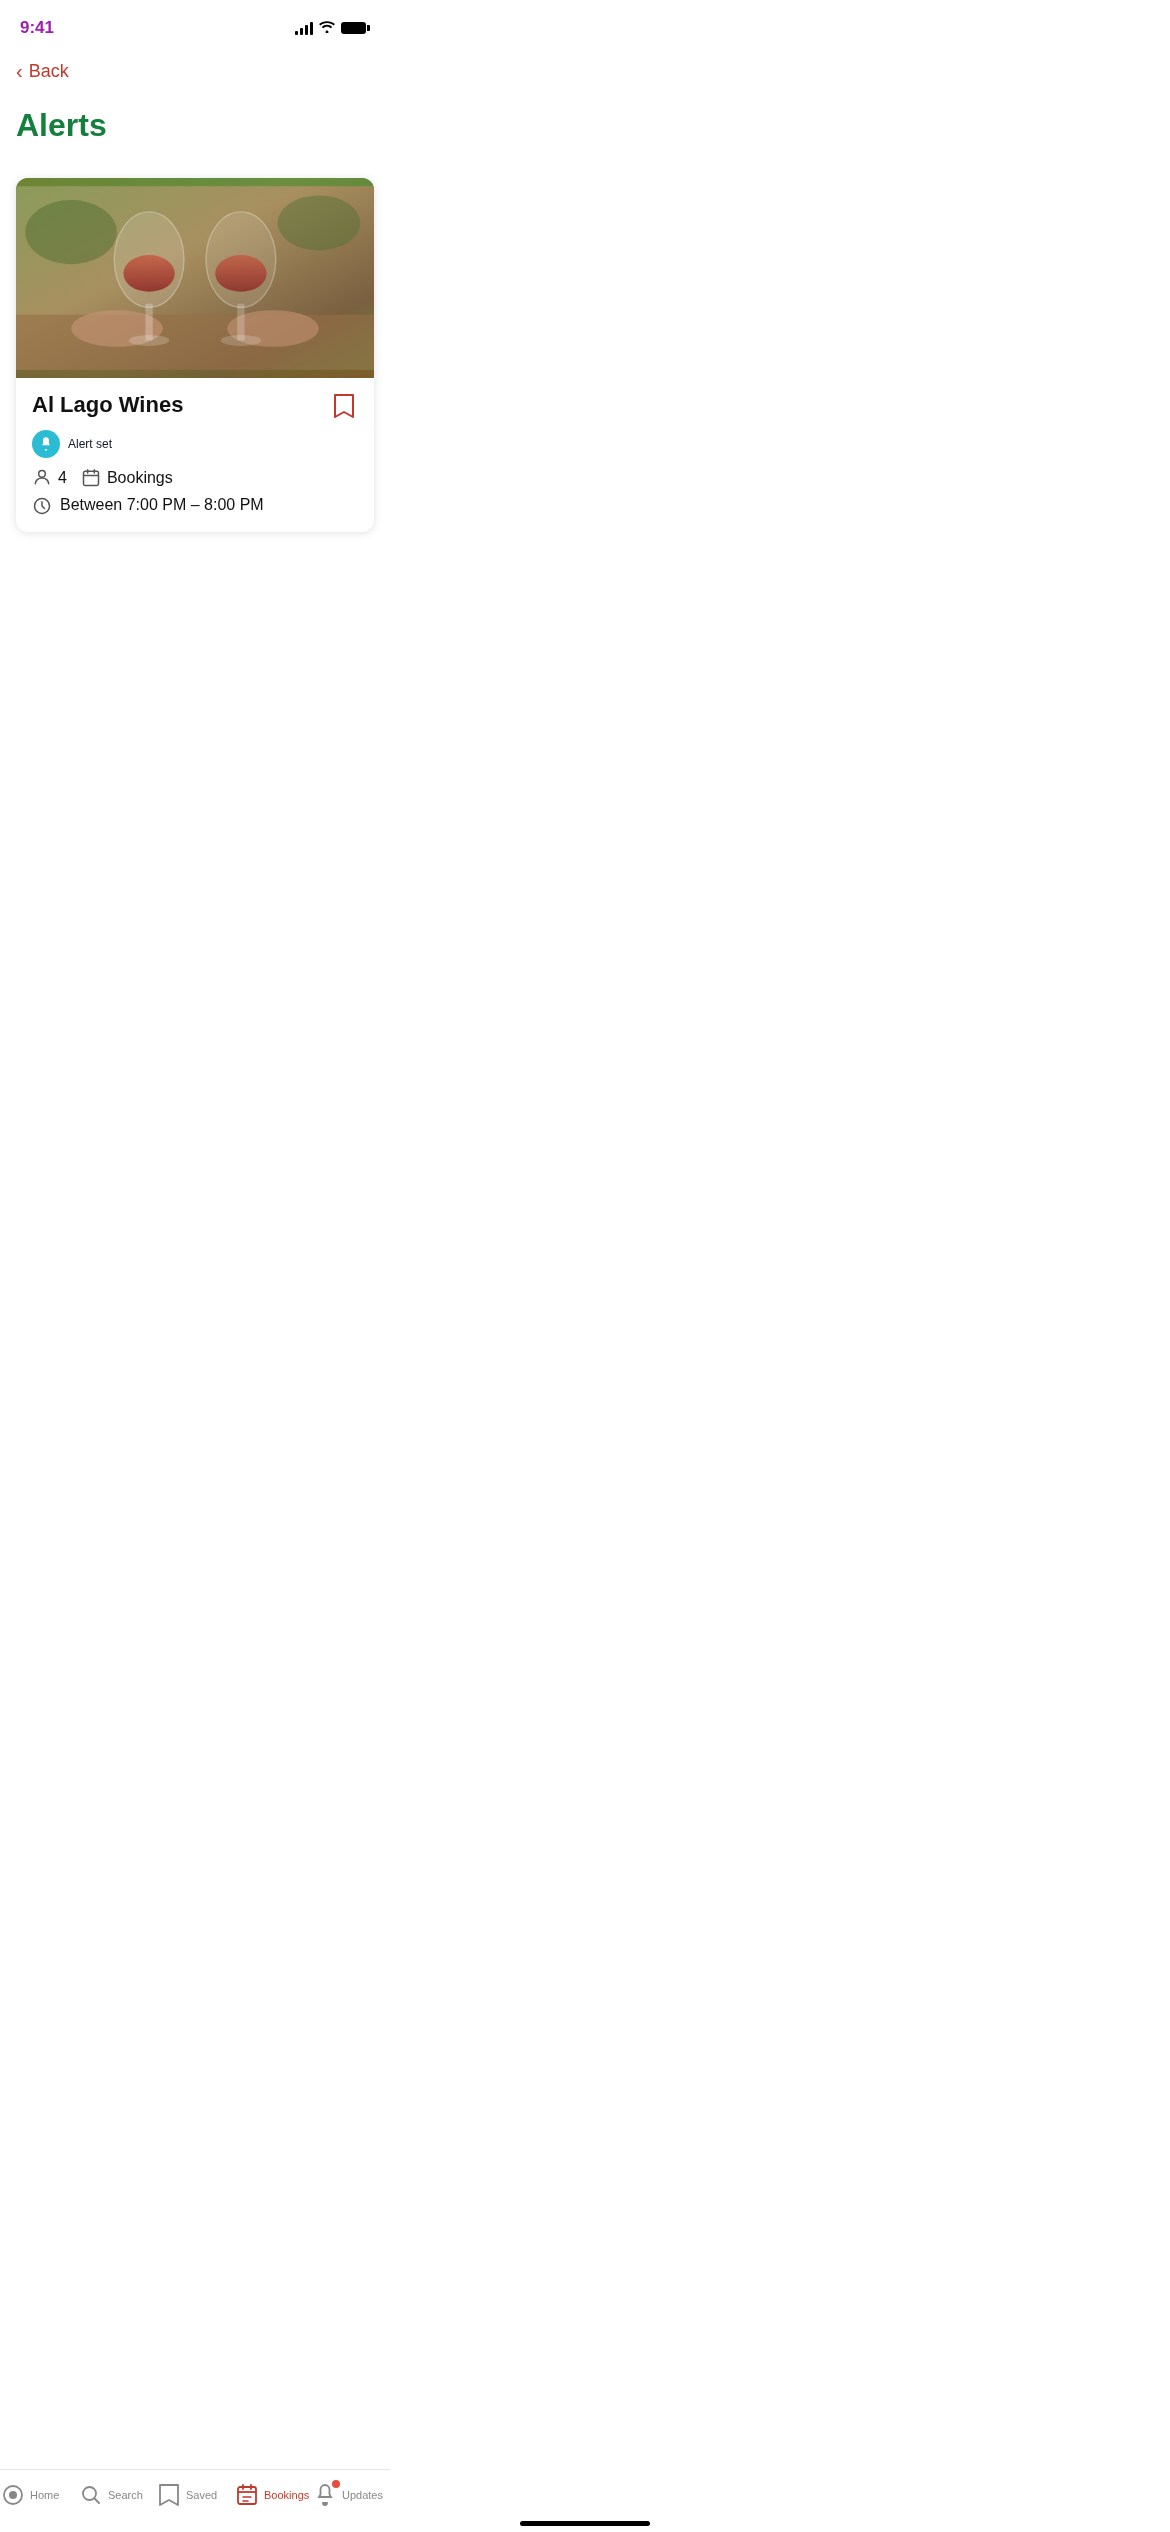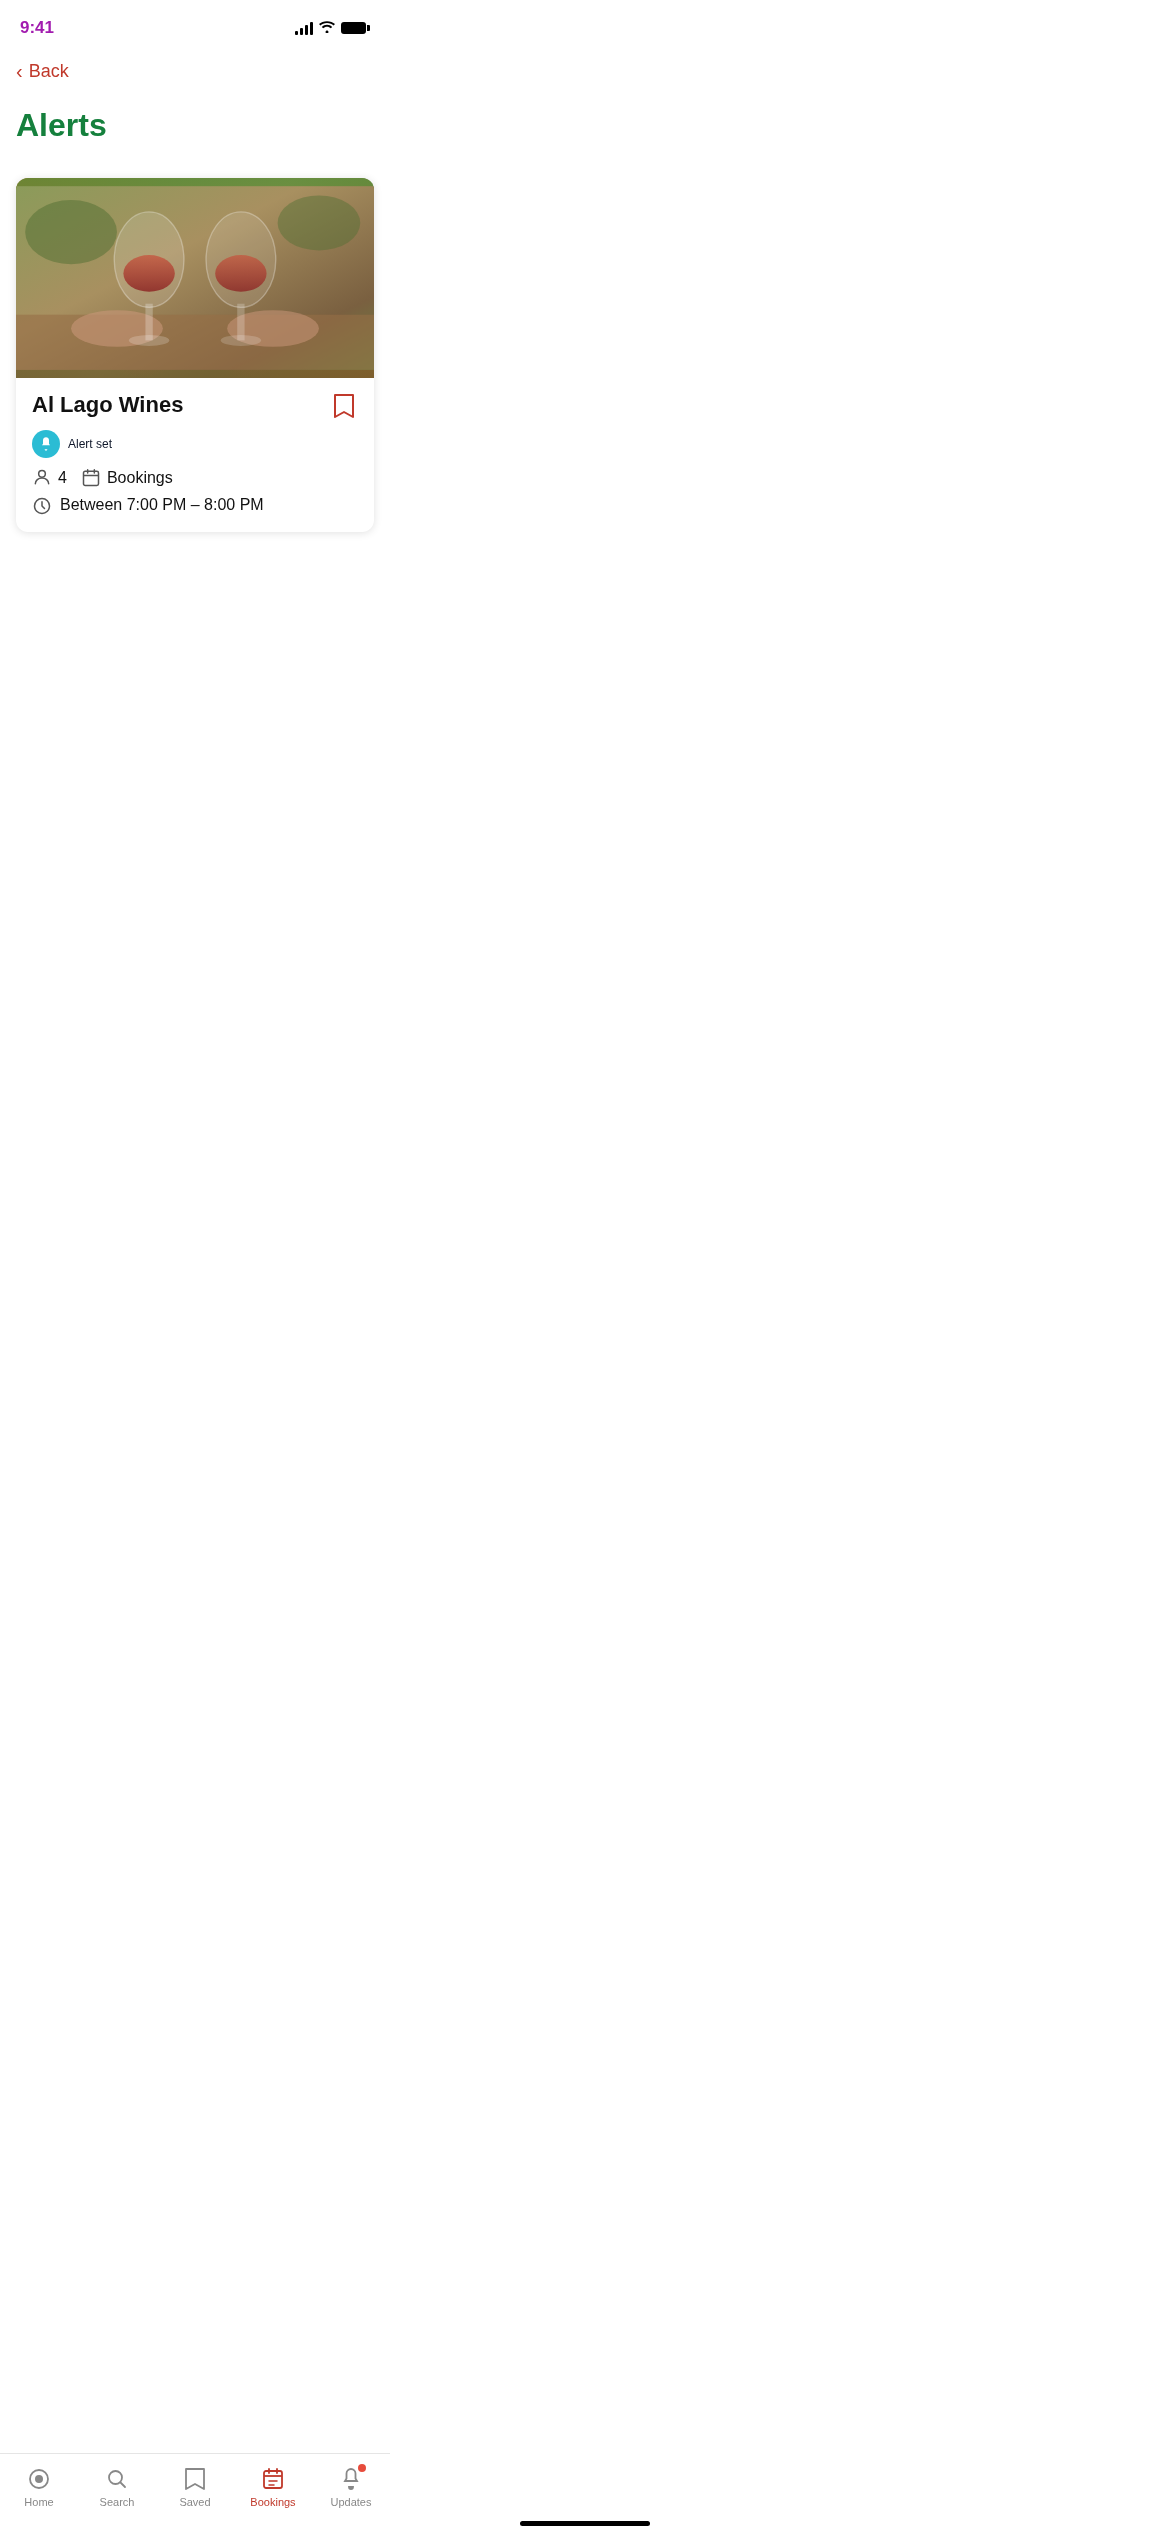--- a/index.html
+++ b/index.html
@@ -253,21 +253,21 @@
       width: 390px;
       background: #fff;
       border-top: 1px solid #e5e5e5;
       display: flex;
       padding: 8px 0 20px 0;
     }
 
     .nav-item {
       flex: 1;
       display: flex;
-      flex-direction: column;
+      flex-direction: row;
       align-items: center;
       gap: 4px;
       cursor: pointer;
       padding: 4px 0;
     }
 
     .nav-icon {
       width: 26px;
       height: 26px;
       display: flex;

